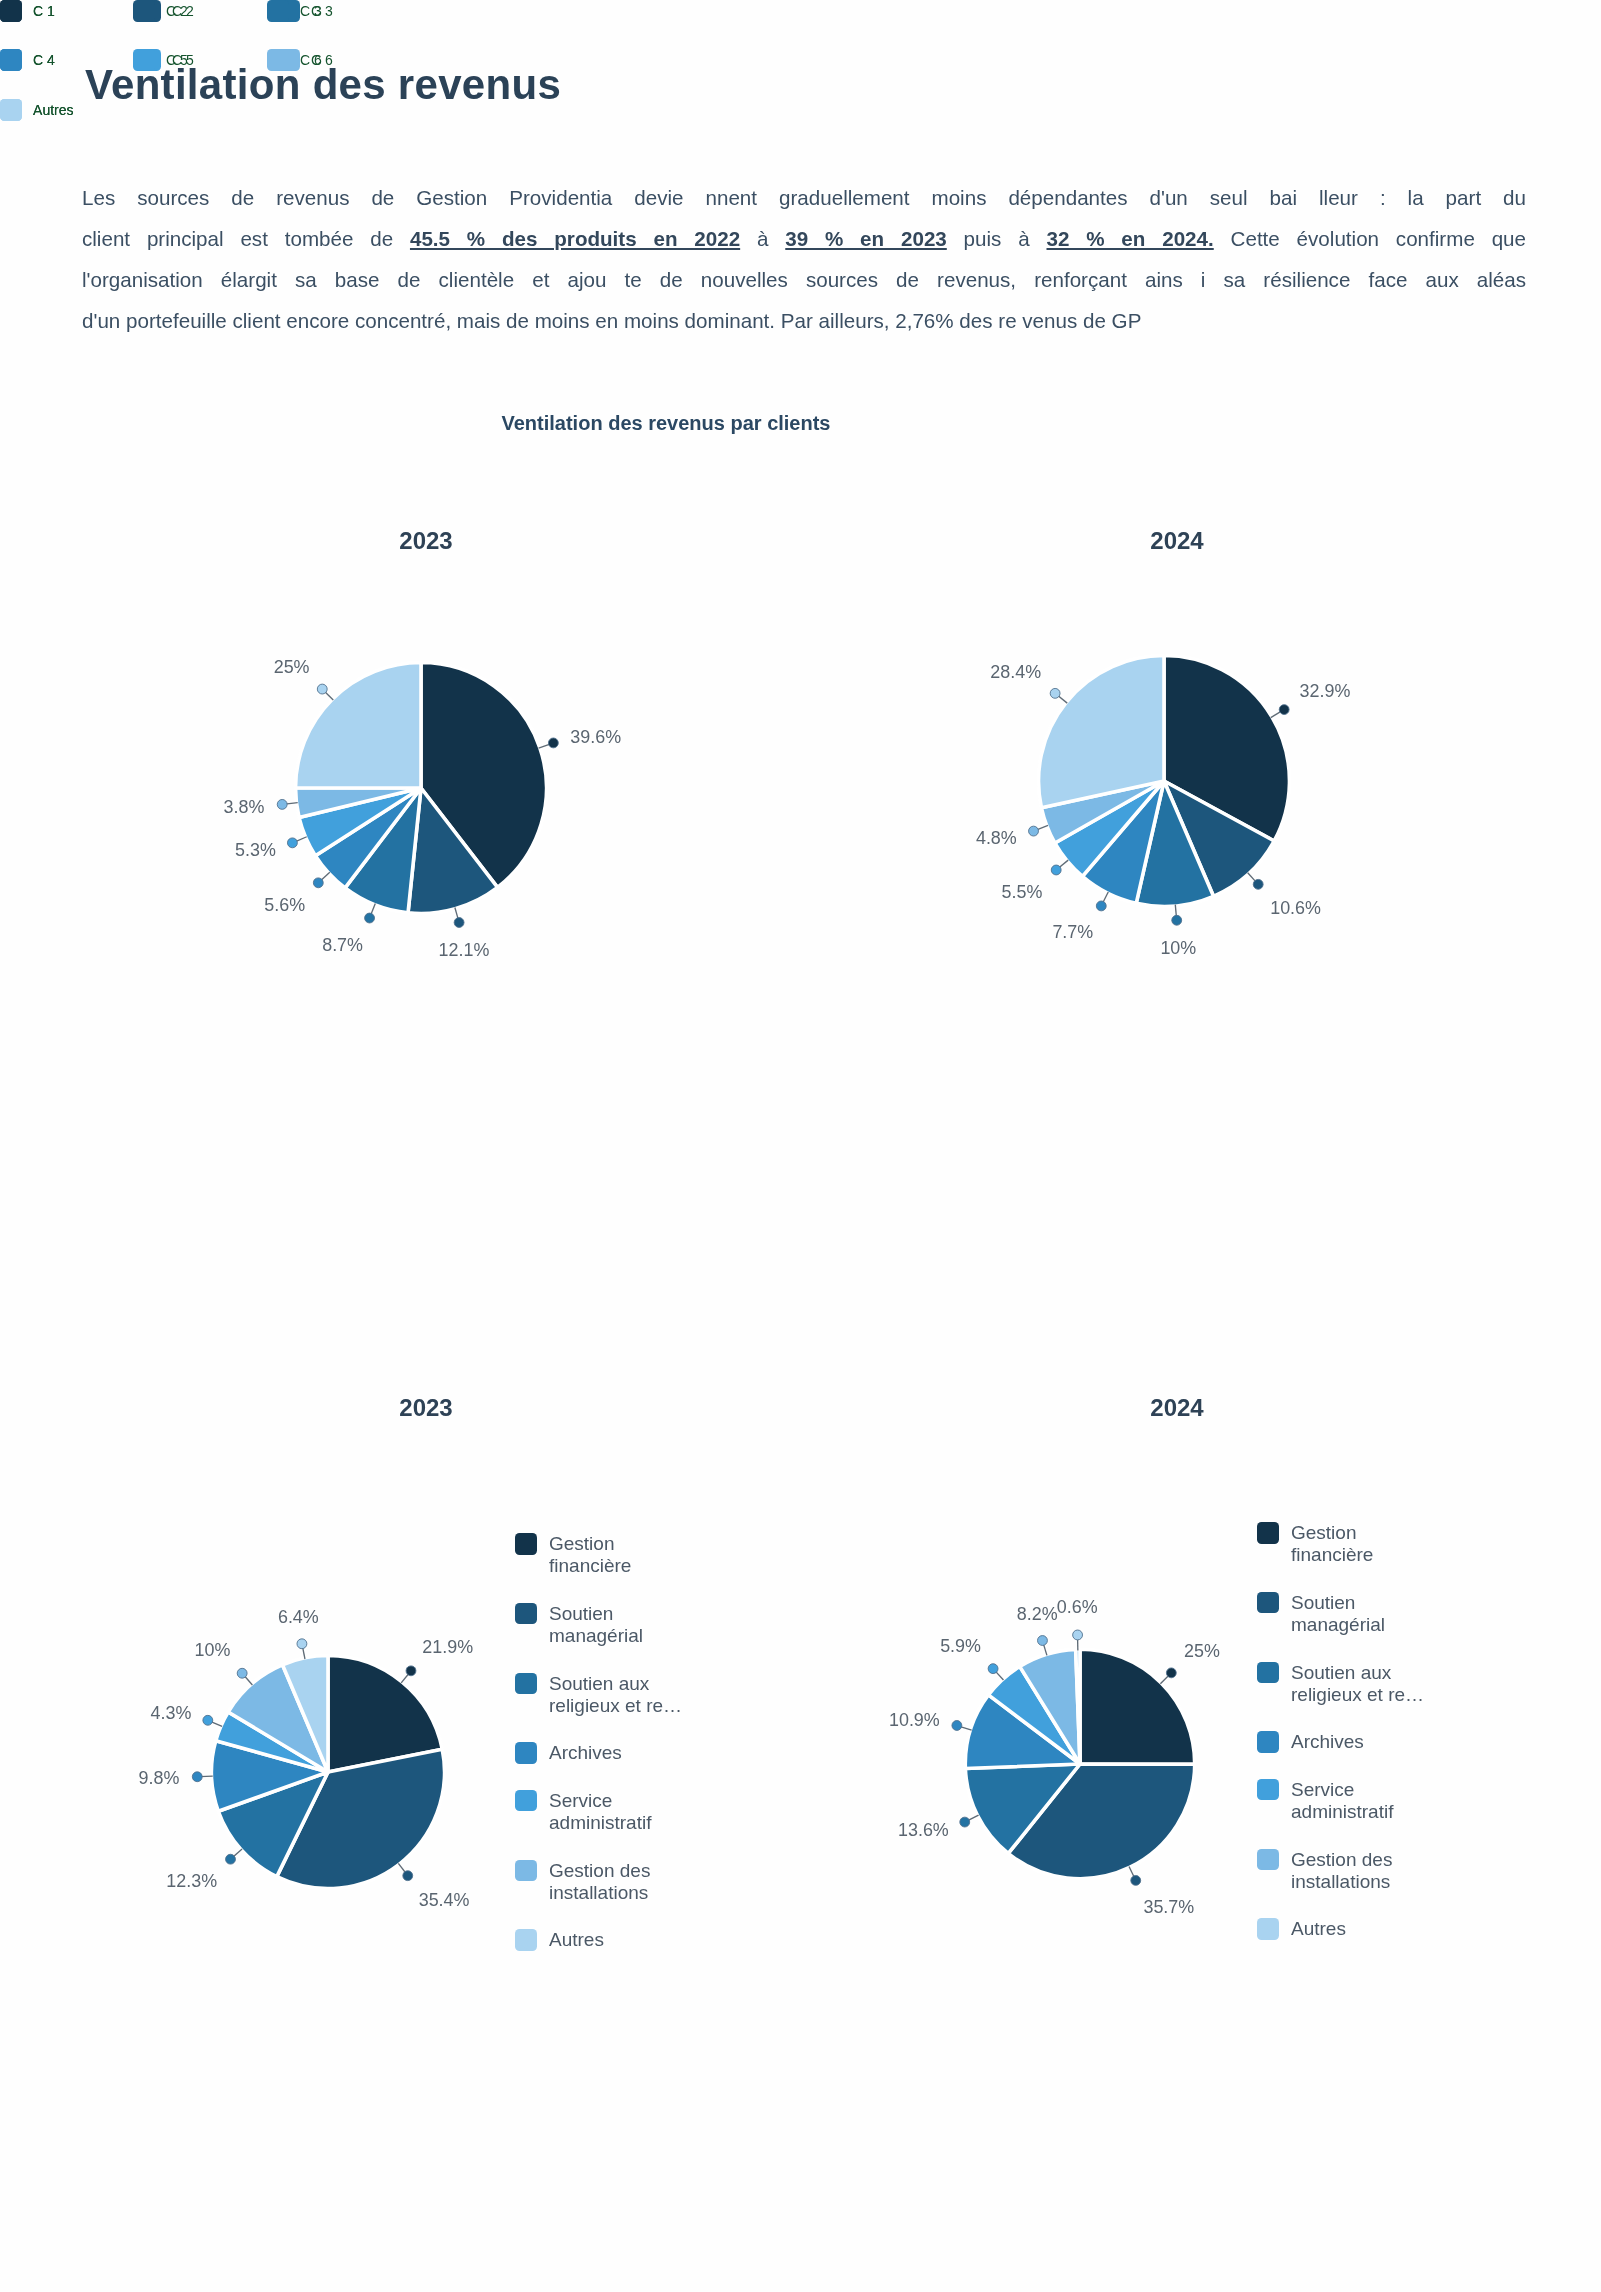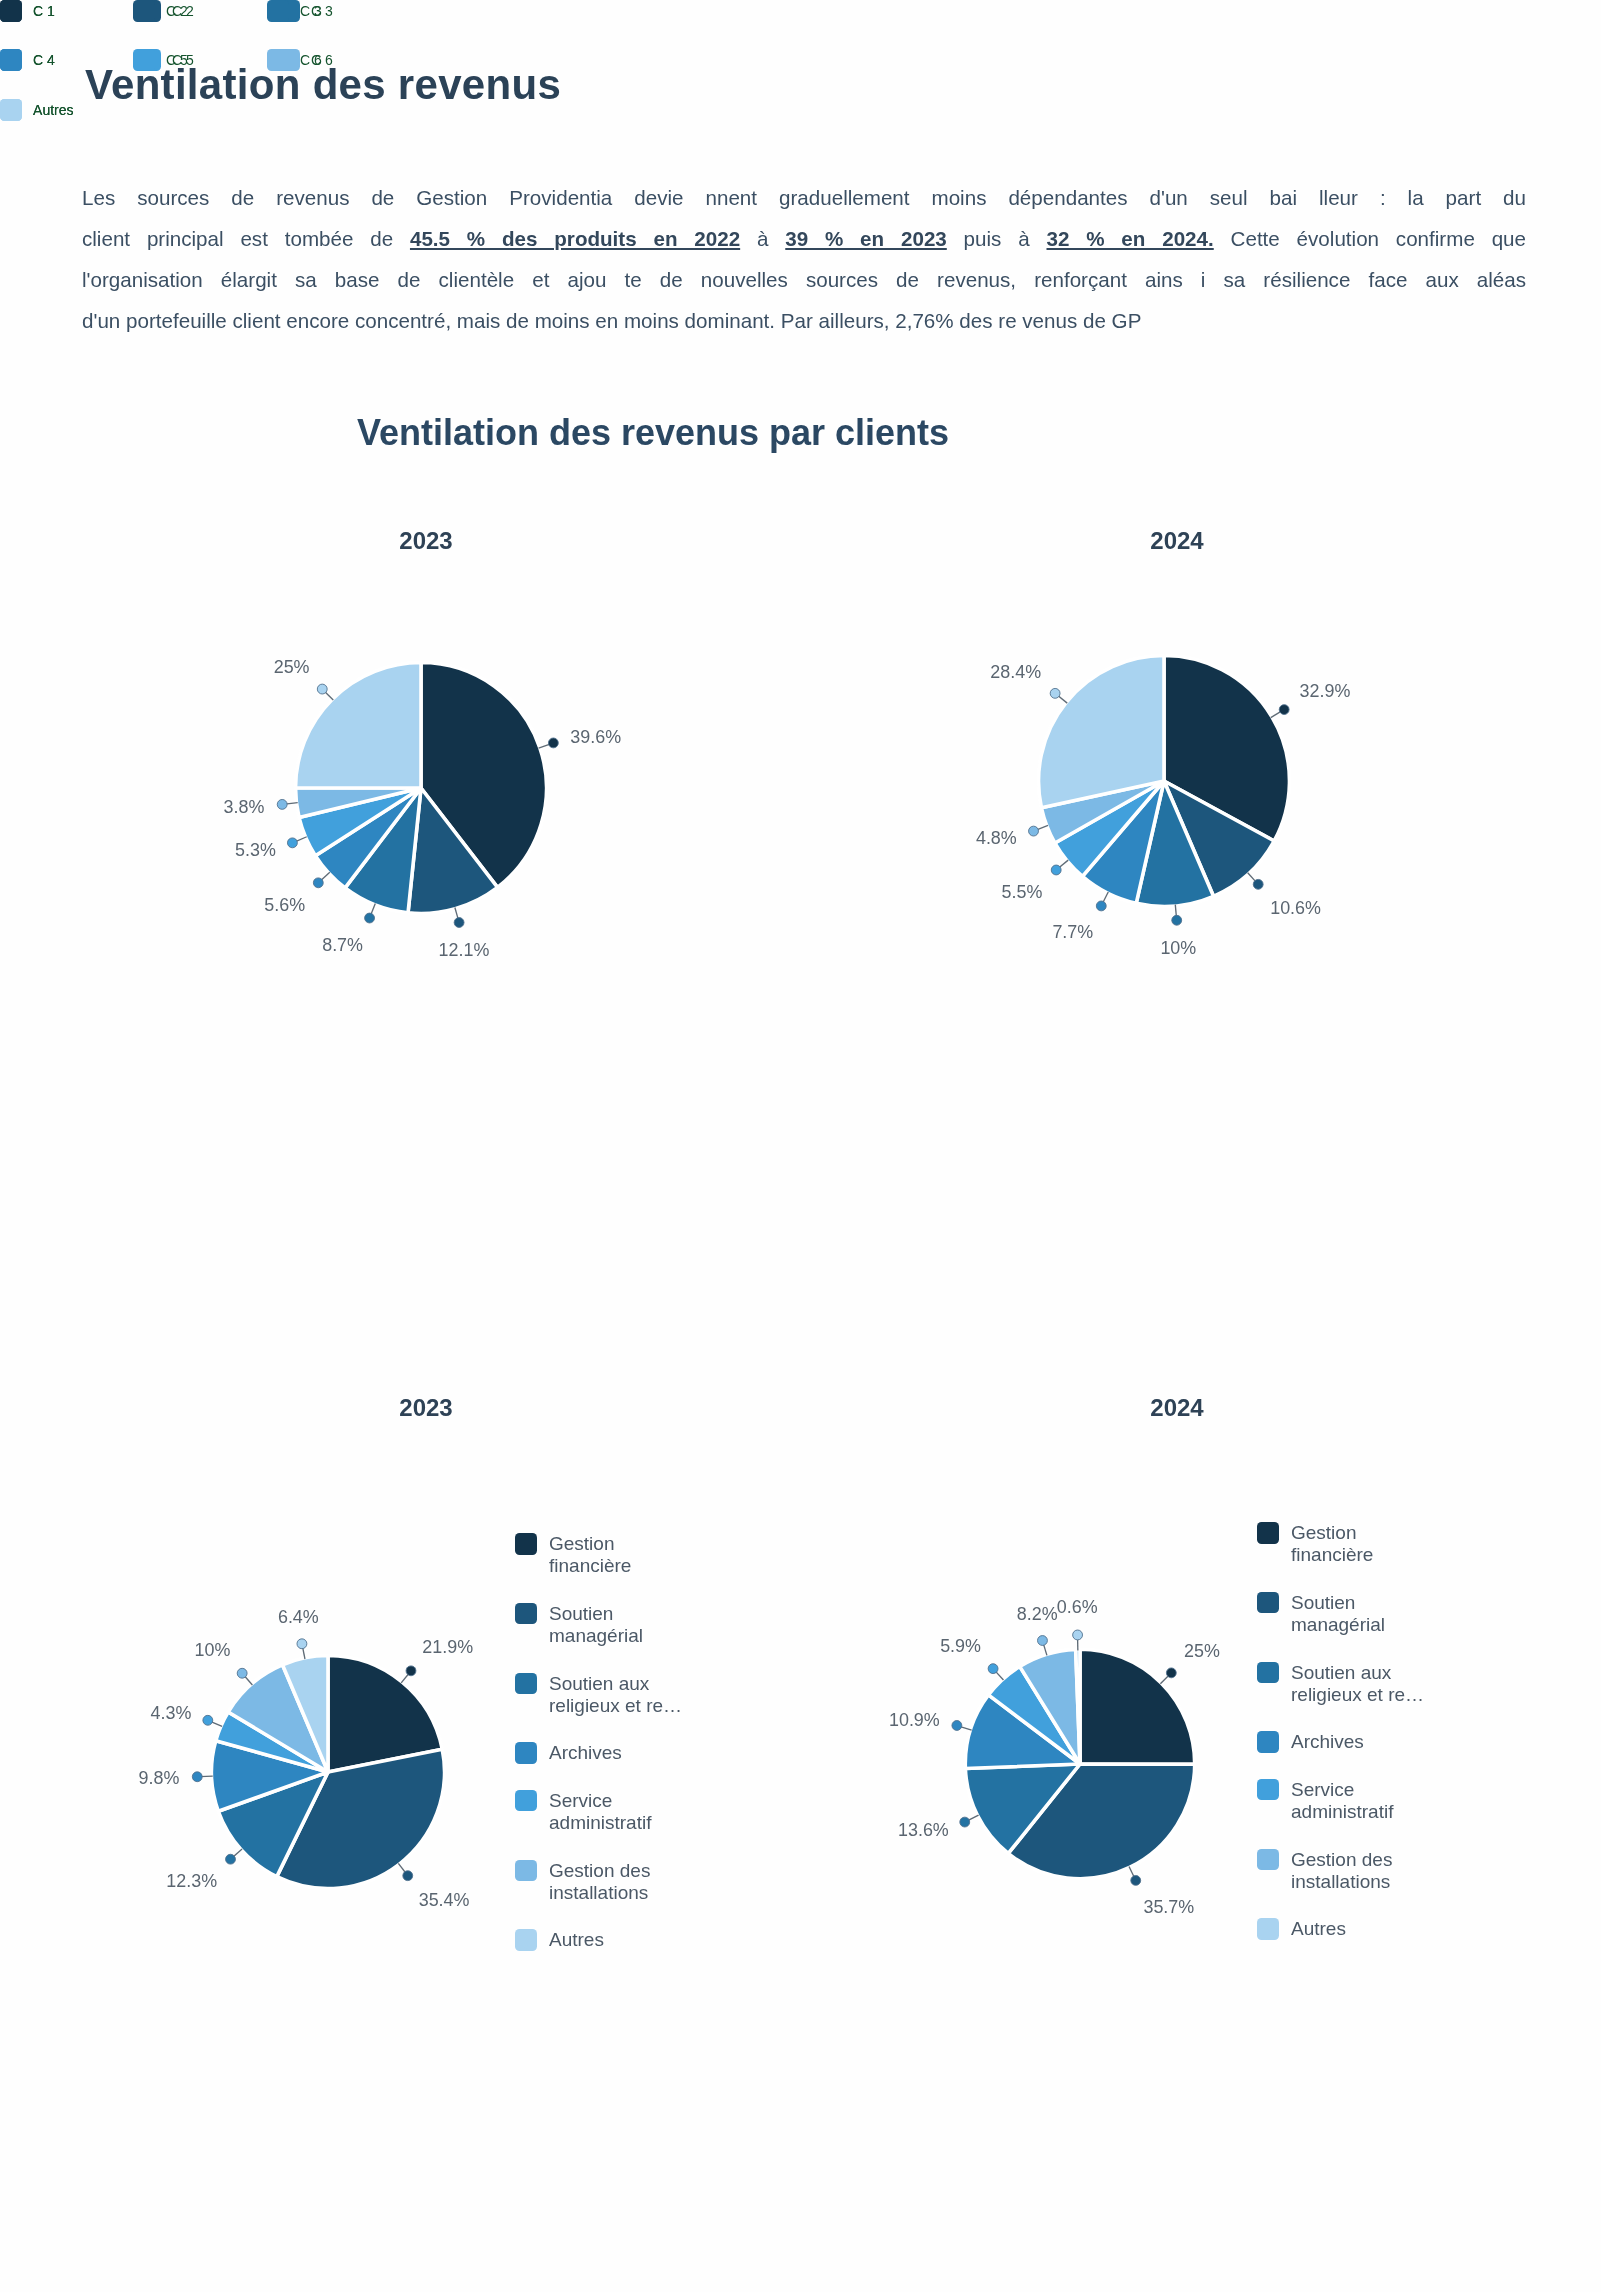--- a/index.html
+++ b/index.html
@@ -12,22 +12,22 @@
     font-size:42px;font-weight:700;color:#2b4257;letter-spacing:0.3px;
   }
   .intro{
     position:absolute;left:82px;top:177px;width:1444px;
     font-size:20.6px;line-height:41px;color:#3b4f63;
   }
   .intro .ln{text-align:justify;text-align-last:justify;}
   .intro .ln.noj{text-align:left;text-align-last:left;}
   .intro b{font-weight:700;color:#33475b;text-decoration:underline;}
   .sec-title{
-    position:absolute;left:0;width:1306px;text-align:center;margin:0;
-    font-size:36px;font-weight:700;color:#2b4863;
+    position:absolute;left:13px;width:1306px;text-align:center;margin:0;
+    font-size:20px;font-weight:700;color:#2b4863;
   }
   .year{
     position:absolute;transform:translateX(-50%);
     font-size:24px;font-weight:700;color:#2e4256;
   }
   svg.pie{position:absolute;overflow:visible;}
   svg.pie text{font-family:"Liberation Sans",sans-serif;font-size:20px;fill:#5a6570;}
   .legend-grid .item{position:absolute;display:flex;align-items:center;gap:11.6px;}
   .legend-grid .lbl{font-size:14px;color:#14532d;white-space:nowrap;}
   .legend-col{position:absolute;display:flex;flex-direction:column;gap:25px;}

